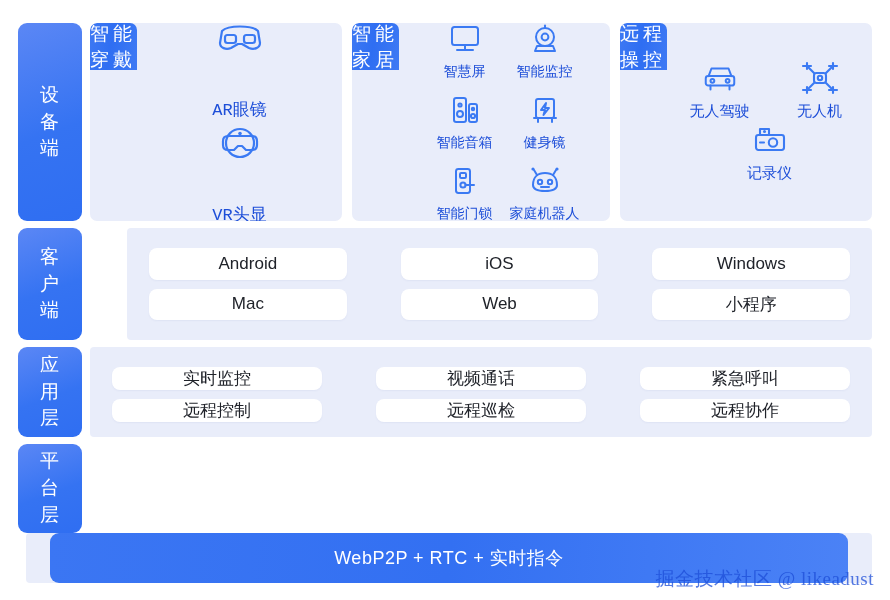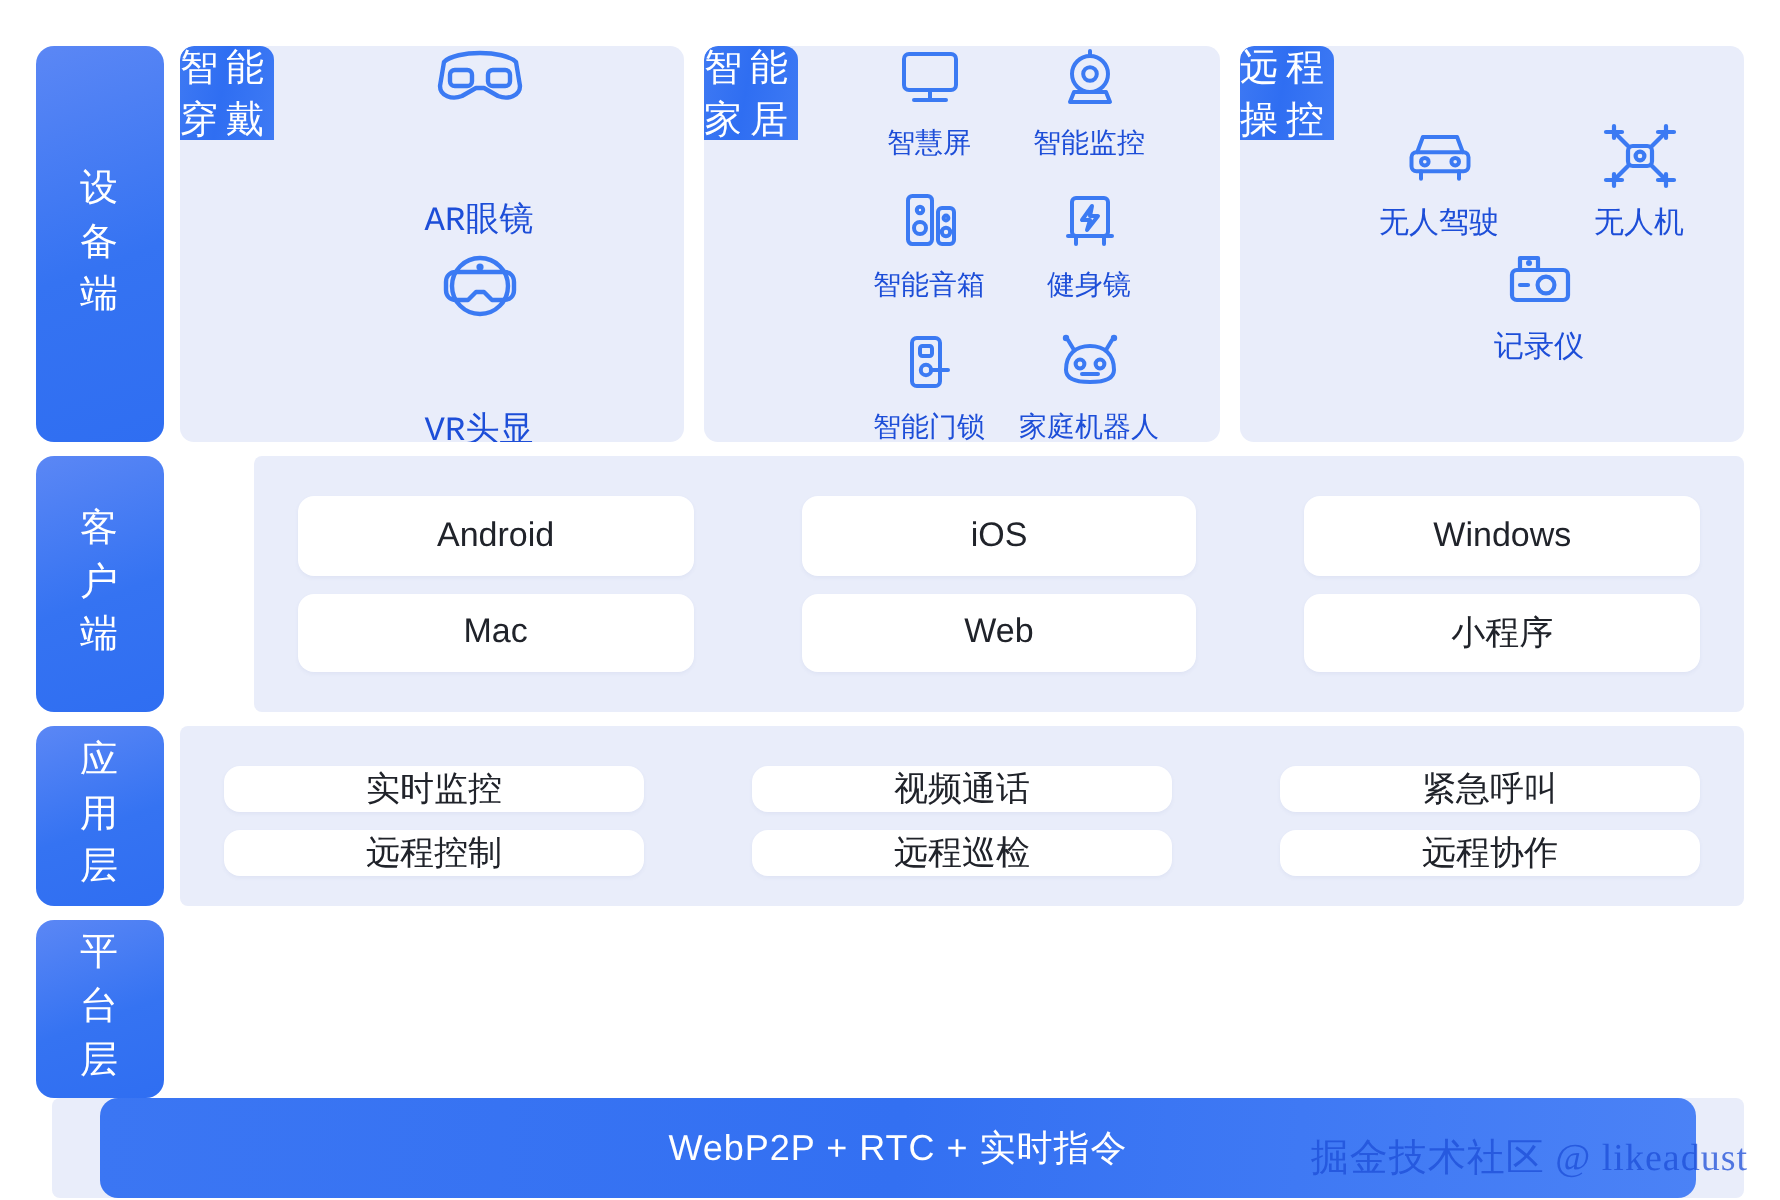--- a/index.html
+++ b/index.html
@@ -27,21 +27,21 @@
 
   
   .row {
     display: flex;
     align-items: stretch;
     margin-bottom: 7px;
   }
   .row:last-child { margin-bottom: 0; flex-direction: column; }
 
   .row-device   { height: 198px; }
-  .row-client   { height: 128px; gap: 37px; }
+  .row-client   { height: 112px; gap: 37px; }
   .row-app      { height: 90px; }
   .row-platform { height: 95px; }
 
   
   .side-tab {
     width: 64px;
     flex: 0 0 64px;
     border-radius: 9px;
     background: linear-gradient(160deg, #5b87f5 0%, #3573f2 55%, #2f6ef2 100%);
     color: #ffffff;

